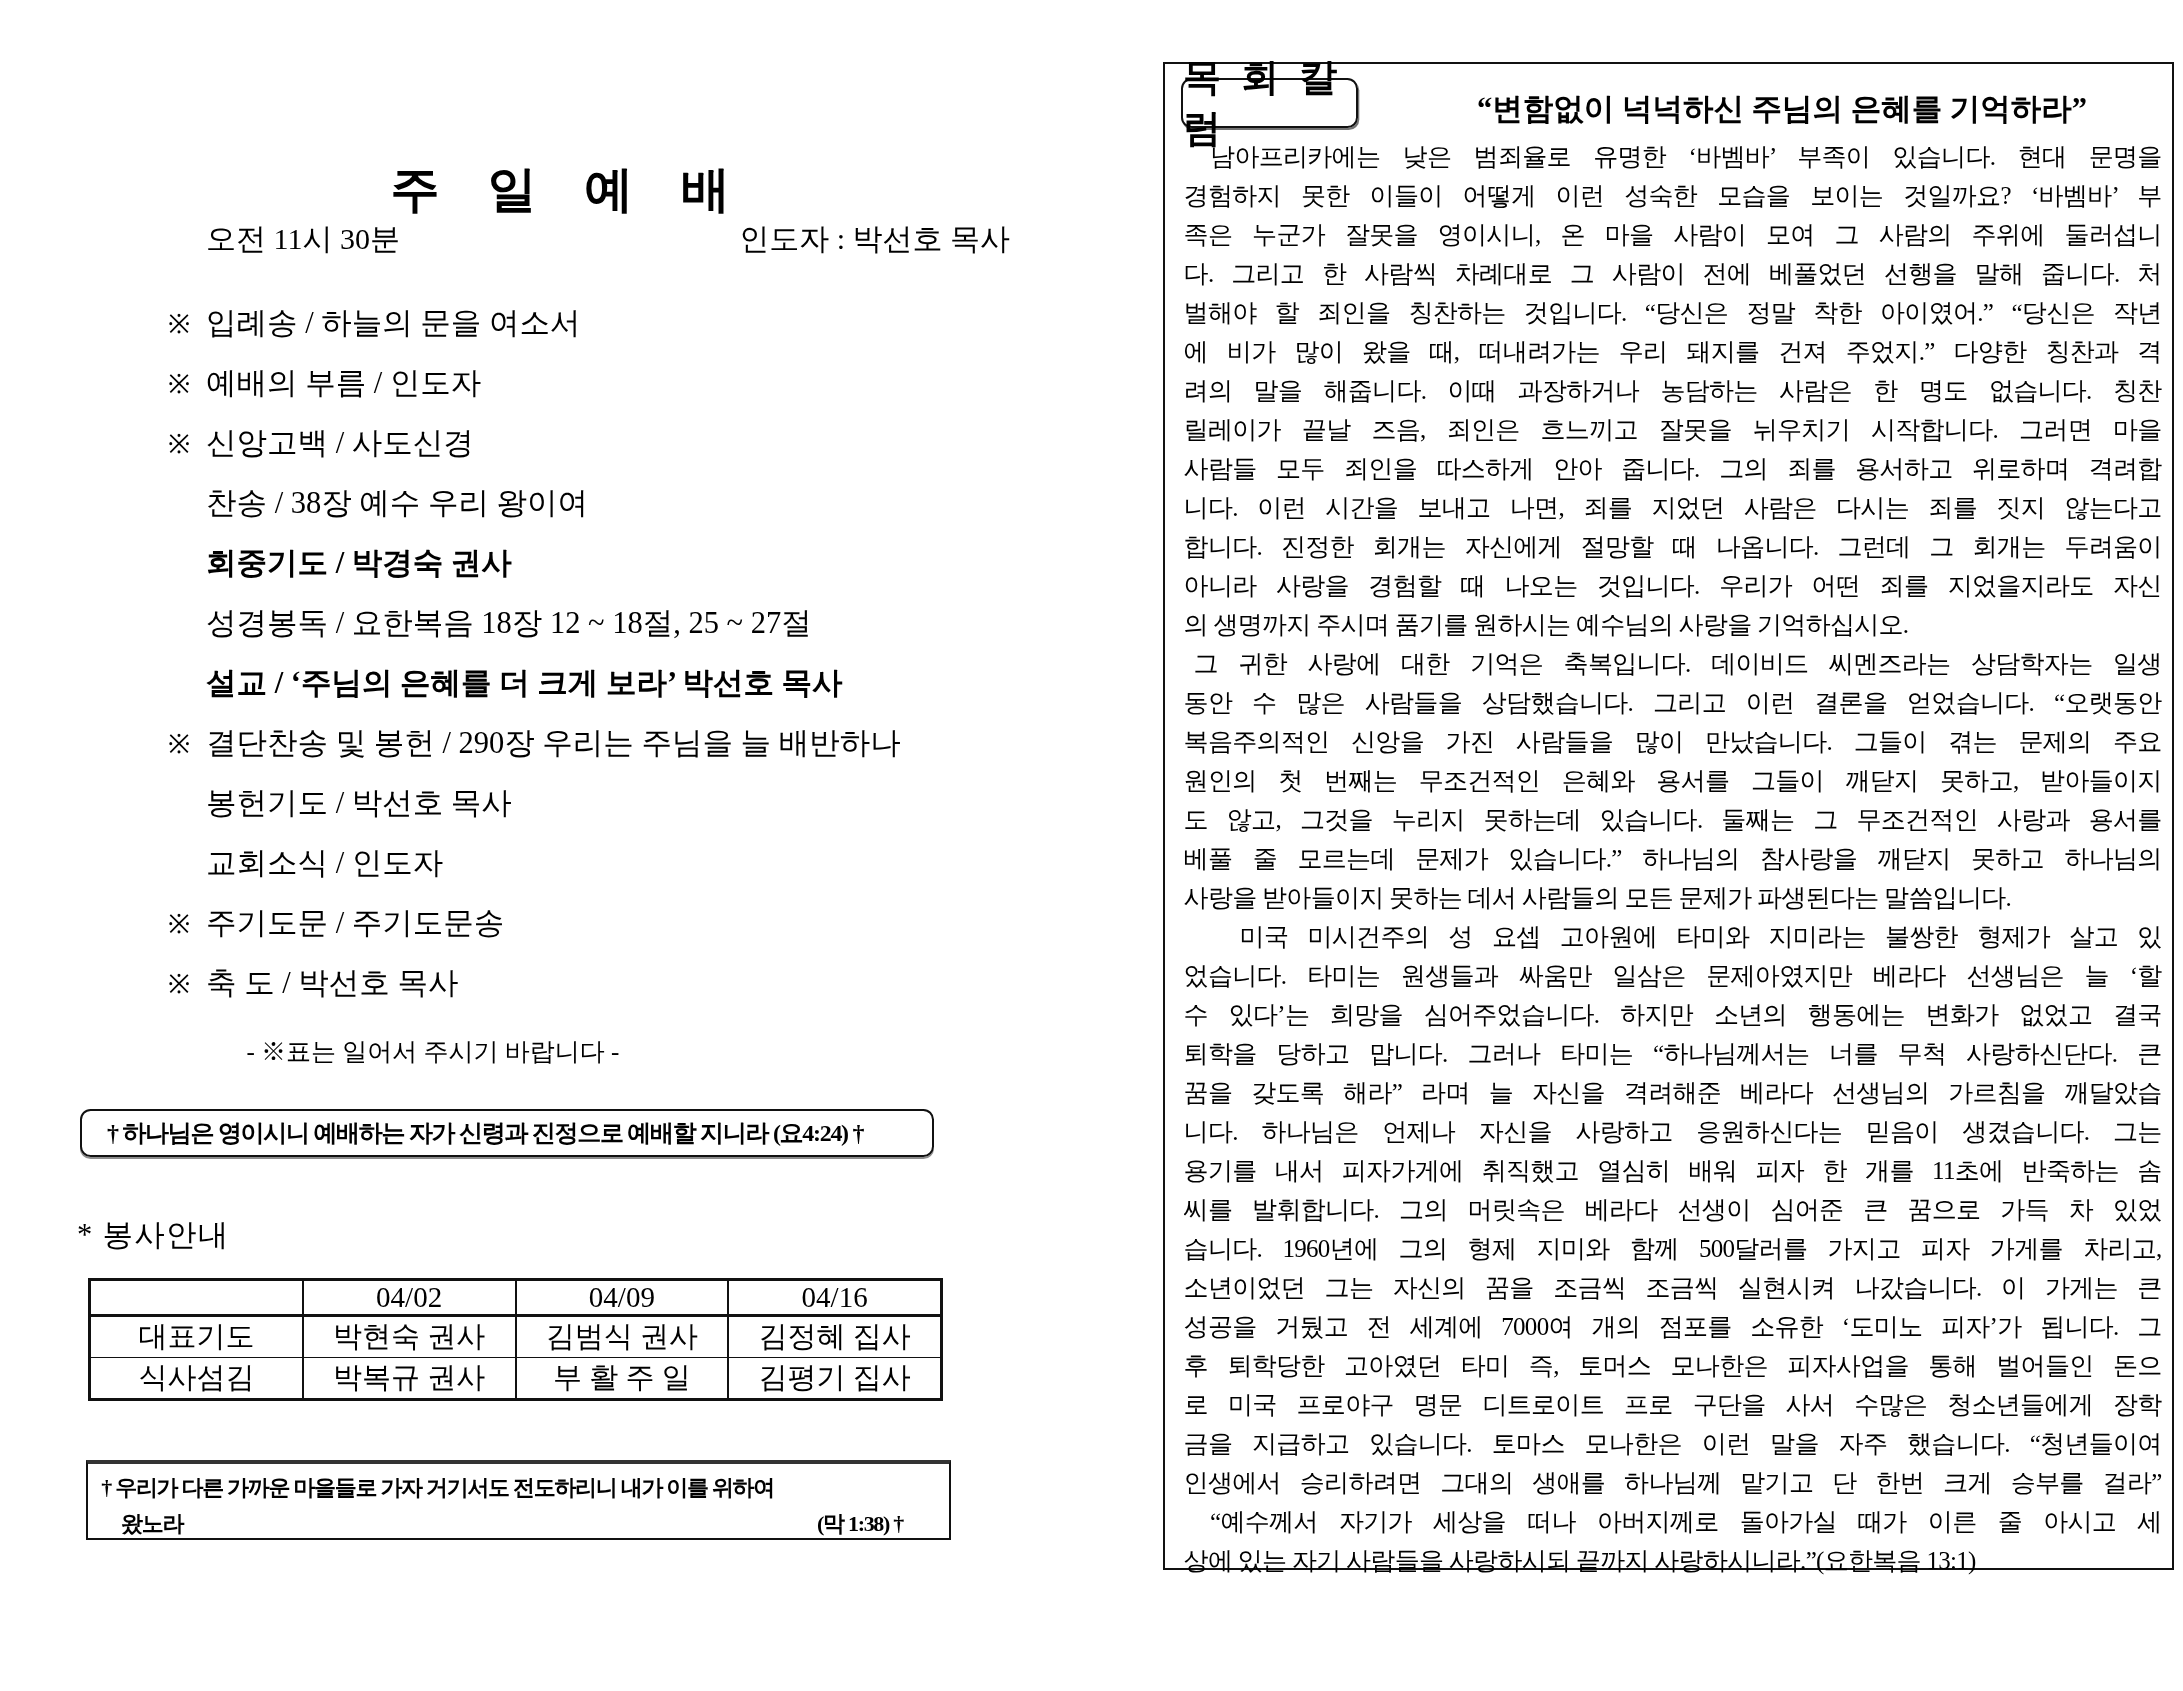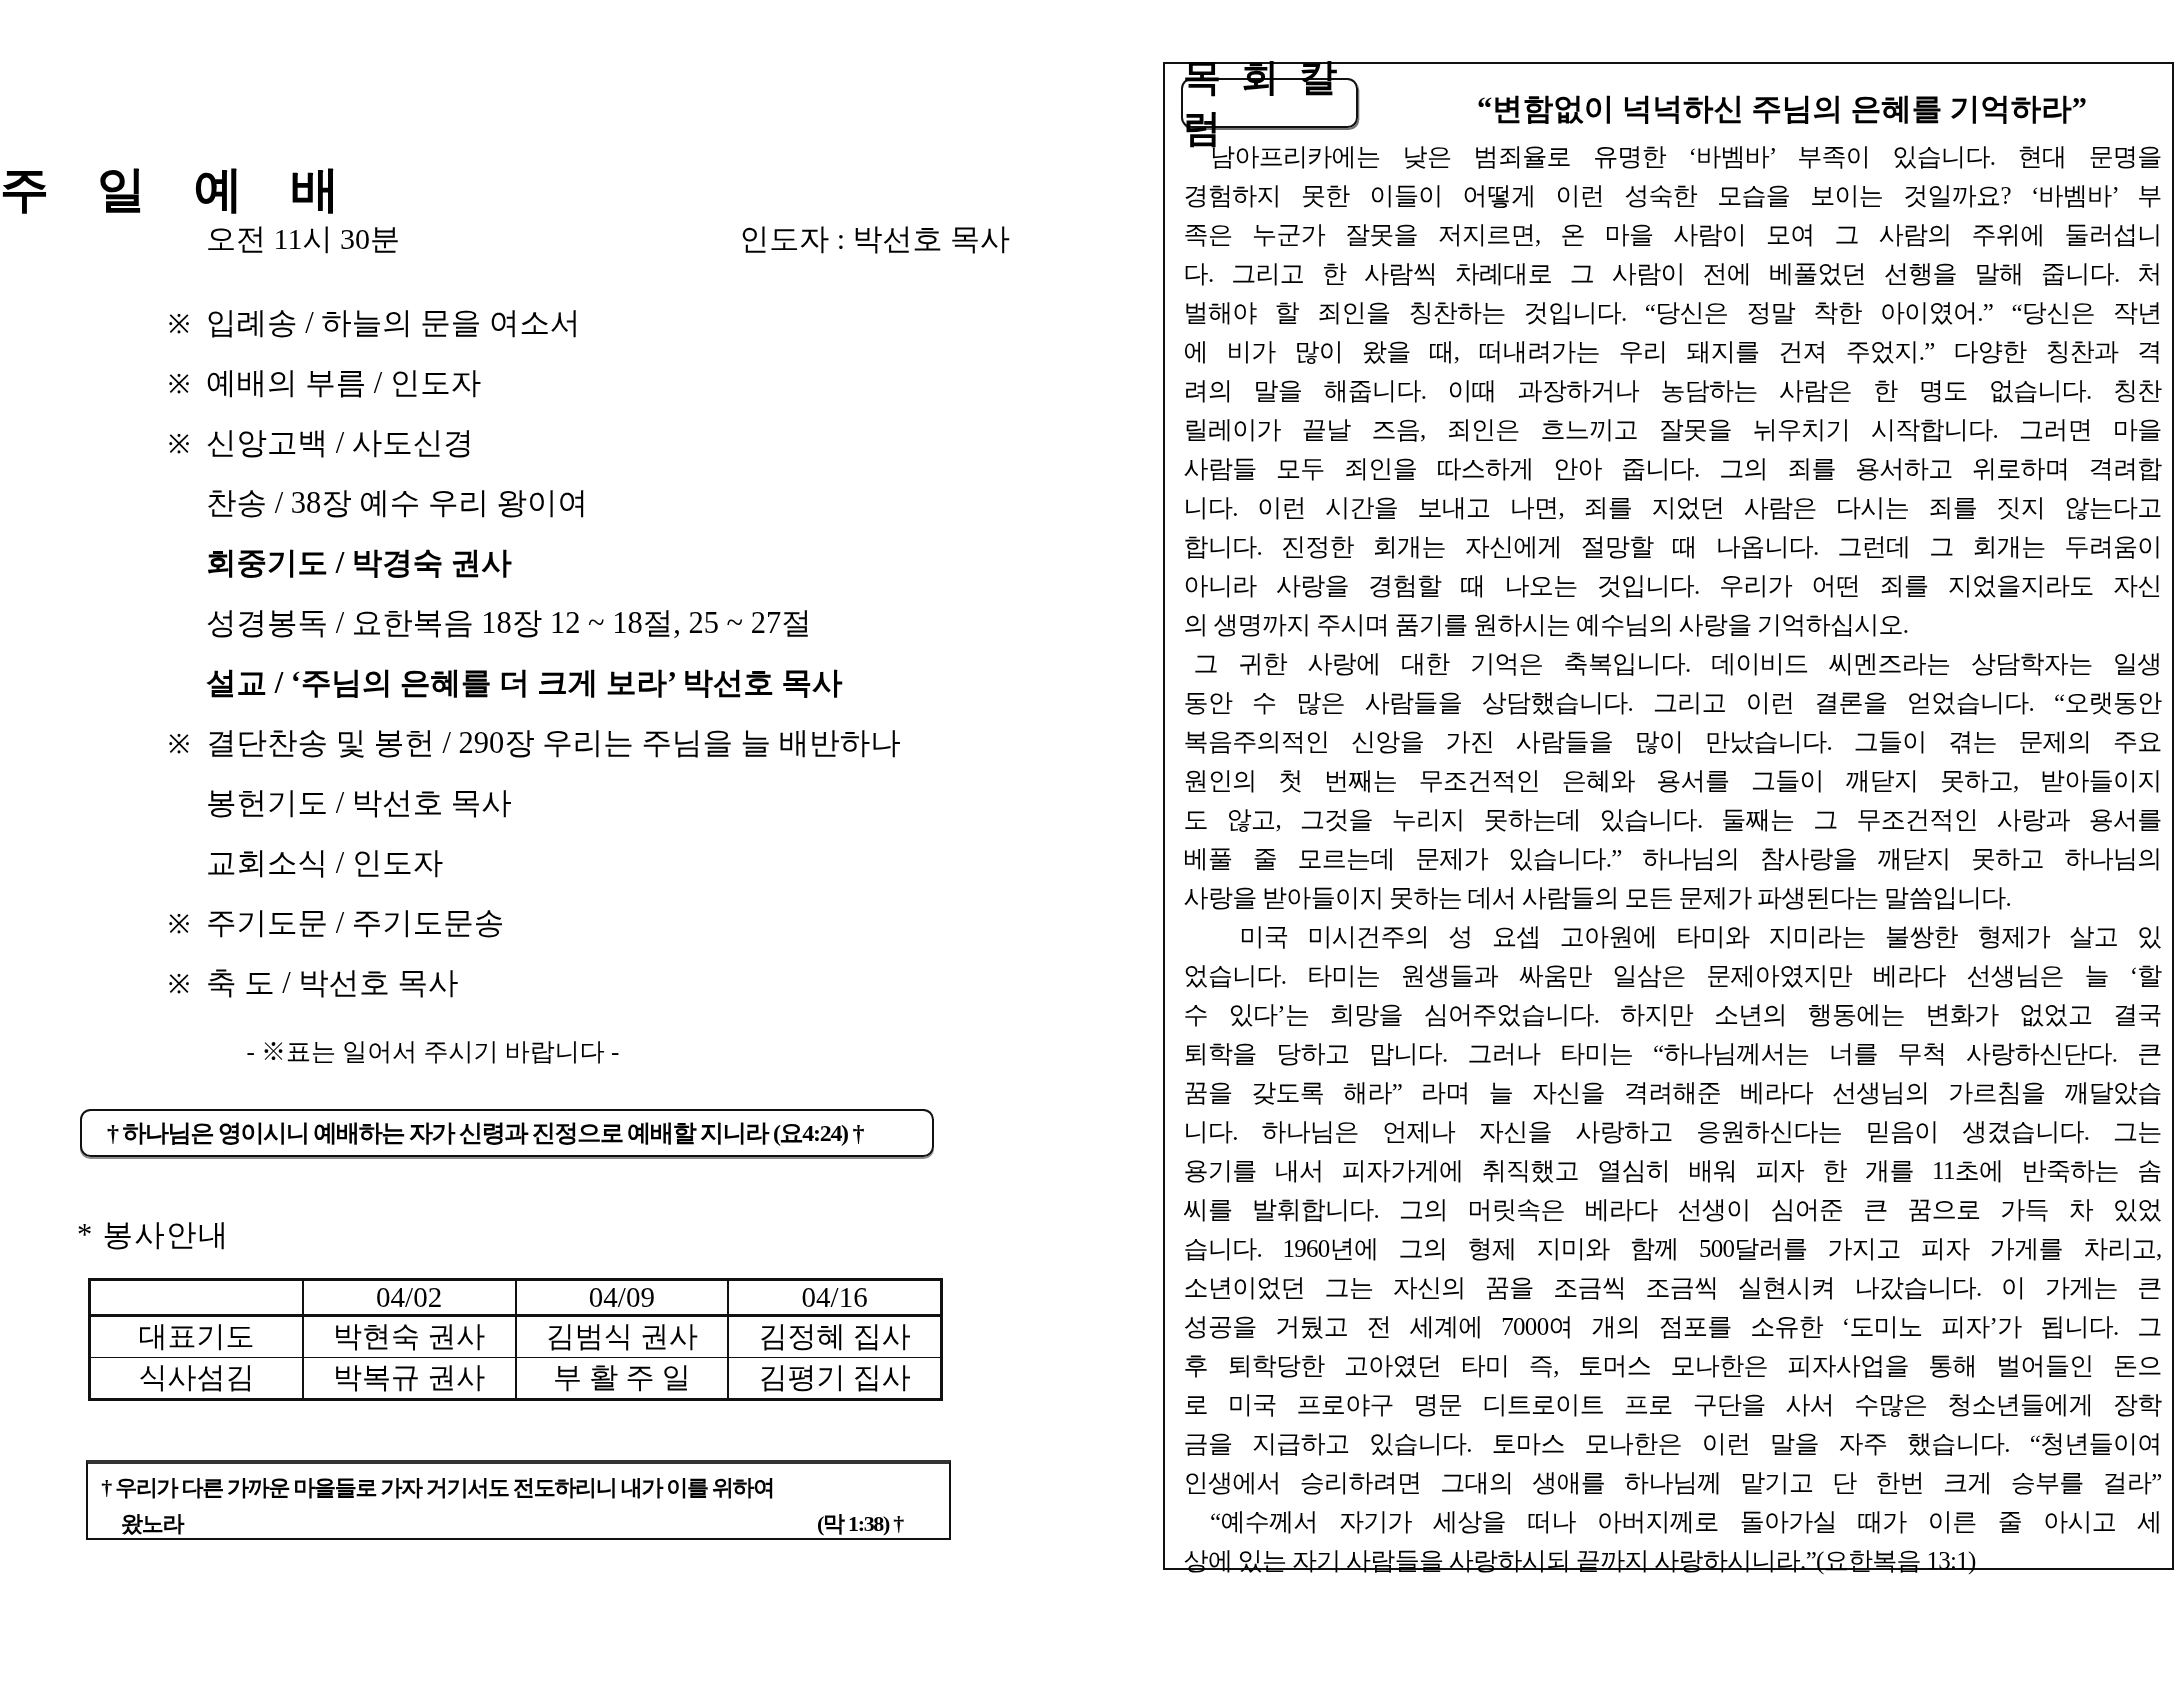--- a/index.html
+++ b/index.html
@@ -7,22 +7,22 @@
     position:relative;
     width:2183px; height:1691px;
     background:#ffffff;
     font-family:"Liberation Serif","DejaVu Serif",serif;
     color:#000;
     overflow:hidden;
   }
   
   .worship-title{
     position:absolute; left:0; top:157px; width:1114px;
-    font-size:49px; font-weight:600;
-    letter-spacing:9.3px; word-spacing:17px;
+    text-align:center; font-size:49px; font-weight:600;
+    letter-spacing:9.3px; word-spacing:17px;padding-left:8px;
   }
   .time-row{
     position:absolute; left:206px; top:219px; width:804px;
     display:flex; justify-content:space-between;
     font-size:30px;
   }
   .worship-list{ position:absolute; left:168px; top:293px; width:849px; }
   .witem{
     height:60px; display:flex; align-items:center;
     font-size:30.5px; white-space:nowrap;
@@ -196,21 +196,21 @@
 
   <div class="column-box">
     <div class="column-label-box">
       <span>목 회 칼 럼</span>
     </div>
     <div class="column-title">“변함없이 넉넉하신 주님의 은혜를 기억하라”</div>
 
     <div class="column-body">
       <div class="rline ind-a">남아프리카에는 낮은 범죄율로 유명한 ‘바벰바’ 부족이 있습니다. 현대 문명을</div>
       <div class="rline">경험하지 못한 이들이 어떻게 이런 성숙한 모습을 보이는 것일까요? ‘바벰바’ 부</div>
-      <div class="rline">족은 누군가 잘못을 저지르면, 온 마을 사람이 모여 그 사람의 주위에 둘러섭니</div>
+      <div class="rline">족은 누군가 잘못을 영이시니, 온 마을 사람이 모여 그 사람의 주위에 둘러섭니</div>
       <div class="rline">다. 그리고 한 사람씩 차례대로 그 사람이 전에 베풀었던 선행을 말해 줍니다. 처</div>
       <div class="rline">벌해야 할 죄인을 칭찬하는 것입니다. “당신은 정말 착한 아이였어.” “당신은 작년</div>
       <div class="rline">에 비가 많이 왔을 때, 떠내려가는 우리 돼지를 건져 주었지.” 다양한 칭찬과 격</div>
       <div class="rline">려의 말을 해줍니다. 이때 과장하거나 농담하는 사람은 한 명도 없습니다. 칭찬</div>
       <div class="rline">릴레이가 끝날 즈음, 죄인은 흐느끼고 잘못을 뉘우치기 시작합니다. 그러면 마을</div>
       <div class="rline">사람들 모두 죄인을 따스하게 안아 줍니다. 그의 죄를 용서하고 위로하며 격려합</div>
       <div class="rline">니다. 이런 시간을 보내고 나면, 죄를 지었던 사람은 다시는 죄를 짓지 않는다고</div>
       <div class="rline">합니다. 진정한 회개는 자신에게 절망할 때 나옵니다. 그런데 그 회개는 두려움이</div>
       <div class="rline">아니라 사랑을 경험할 때 나오는 것입니다. 우리가 어떤 죄를 지었을지라도 자신</div>
       <div class="rline ln-end">의 생명까지 주시며 품기를 원하시는 예수님의 사랑을 기억하십시오.</div>

